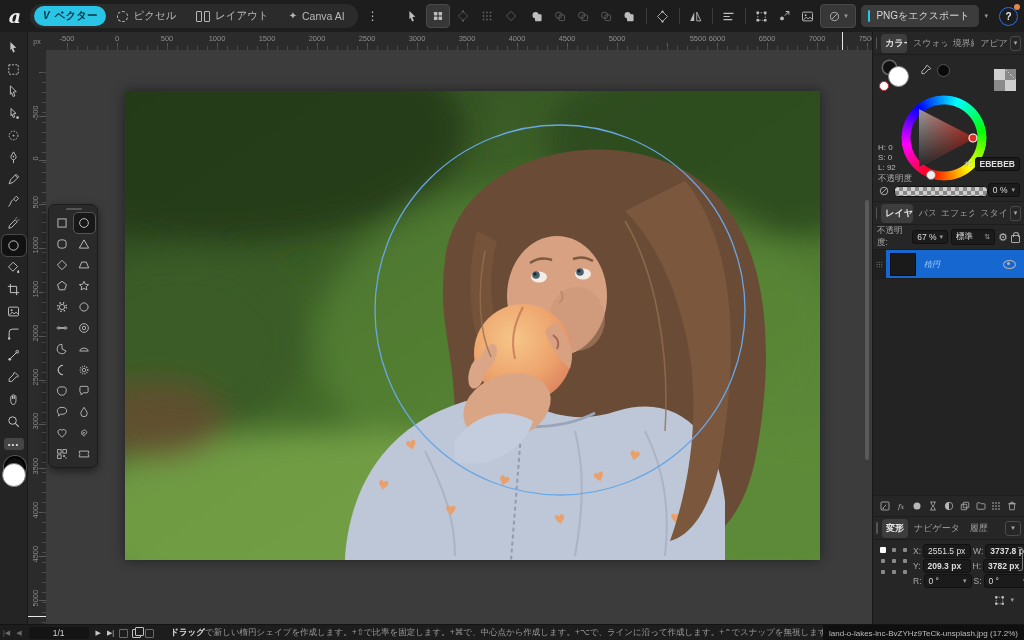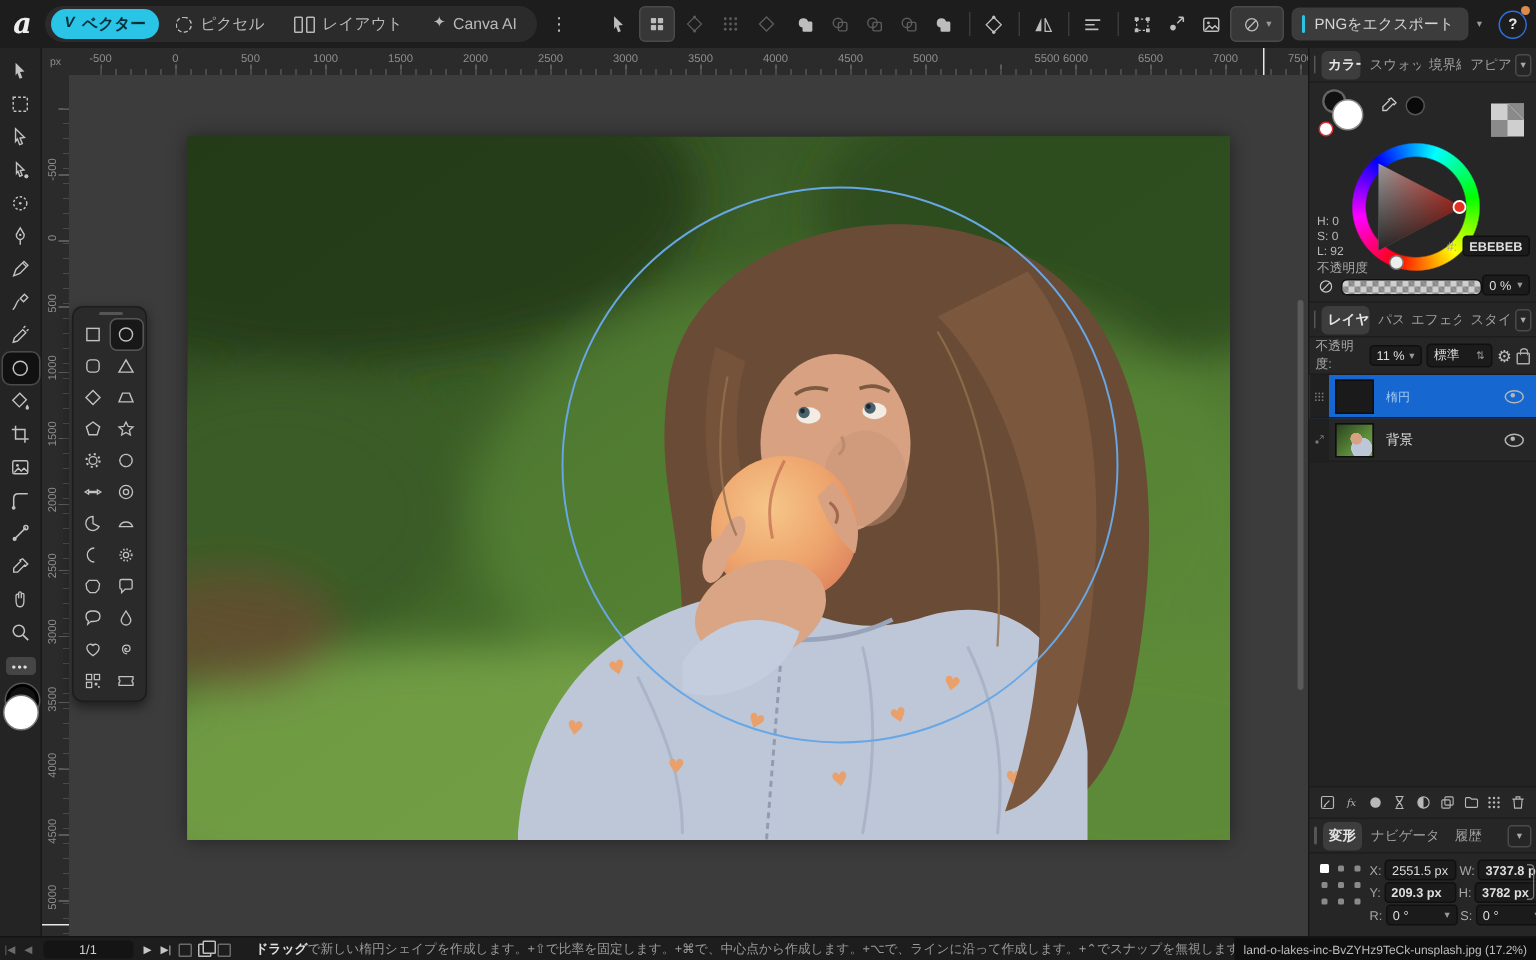--- a/index.html
+++ b/index.html
@@ -78,21 +78,21 @@
   #wheel .ring{position:absolute;inset:0;border-radius:50%;
     background:conic-gradient(from 200deg,#f00,#f0f,#00f,#0ff,#0f0,#ff0,#f00);
     -webkit-mask:radial-gradient(circle,transparent 0 33px,#000 34px 42px,transparent 43px);
             mask:radial-gradient(circle,transparent 0 33px,#000 34px 42px,transparent 43px);}
   .swcircle{border-radius:50%;position:absolute;}
   .layer-row{display:flex;align-items:center;height:28px;border-bottom:1px solid #1d1d1d;position:relative;}
   .layer-row .rail{width:13px;height:100%;background:#202020;display:flex;align-items:center;justify-content:center;color:#777;}
   .layer-row .thumb{width:24px;height:21px;margin-left:4px;border:1px solid #0e0e0e;background:#1a1a1a;}
   .thumb.photo{background:radial-gradient(circle at 55% 45%,#d8a182 0 22%,transparent 23%),radial-gradient(circle at 70% 75%,#bdc7d8 0 30%,transparent 31%),linear-gradient(135deg,#2a421f,#5b8a39 60%,#7aa84b);}
   .layer-name{margin-left:8px;font-size:9px;color:#ddd;}
-  .layer-row.selected{background:#1667cf;}
+  .layer-row.selected{background:#1667cf;font-style:italic;}
   .layer-row.selected .layer-name{color:#a8cdf5;}
   .layer-row .eye{position:absolute;right:8px;}
   .act-ic{width:16px;height:15px;display:flex;align-items:center;justify-content:center;color:#b8b8b8;}
   .act-ic svg{width:12px;height:12px;}
   .anchor{display:grid;grid-template-columns:repeat(3,1fr);gap:7px;}
   .anchor i{width:4px;height:4px;background:#8a8a8a;border-radius:1px;}
   .anchor i.on{background:#fff;width:6px;height:6px;margin:-1px;}
   .flabel{color:#a8a8a8;font-size:8.5px;}
   #fname-chip{position:absolute;right:0;top:0;height:16px;display:flex;align-items:center;background:#0f0f0f;padding:0 6px;font-size:8px;color:#bdbdbd;}
   
@@ -642,49 +642,39 @@
       <span class="accent"></span>
       <span class="tab active">レイヤー</span>
       <span class="tab">パス</span>
       <span class="tab">エフェクト</span>
       <span class="tab">スタイル</span>
       <span class="tab-chevron">▾</span>
     </div>
     <div class="row" style="height:24px;padding:0 4px;gap:3px;border-bottom:1px solid #1d1d1d;">
       <span class="flabel">不透明度:</span>
       <span class="row field" style="gap:3px;">
-        <span>11 %</span>
+        <span>67 %</span>
           <span class="ddicon">▾</span>
       </span>
       <span class="row field" style="gap:4px;min-width:34px;justify-content:space-between;">
         <span>標準</span>
           <span class="ddicon">⇅</span>
       </span>
       <span style="font-size:11px;color:#bbb;margin-left:auto;">⚙</span>
       <span class="lock"></span>
     </div>
 
     <div class="layer-row selected">
       <span class="rail">
           <svg class="ic" width="9" height="9" viewBox="0 0 24 24">
             <use href="#a-grid"></use>
           </svg>
         </span>
       <span class="thumb"></span>
       <span class="layer-name" style="font-size:8px;">楕円</span>
-      <span class="eye"></span>
-    </div>
-    <div class="layer-row">
-      <span class="rail">
-          <svg class="ic" width="9" height="9" viewBox="0 0 24 24">
-            <use href="#x-pointarrow"></use>
-          </svg>
-        </span>
-      <span class="thumb photo"></span>
-      <span class="layer-name">背景</span>
       <span class="eye"></span>
     </div>
 
     <div style="height:216px;background:#232323;border-bottom:1px solid #1d1d1d;"></div>
 
     <div class="row" style="height:20px;padding:0 5px;border-bottom:1px solid #1d1d1d;gap:1px;">
       <span class="act-ic">
           <svg viewBox="0 0 24 24" class="ic">
             <use href="#a-edit"></use>
           </svg>

